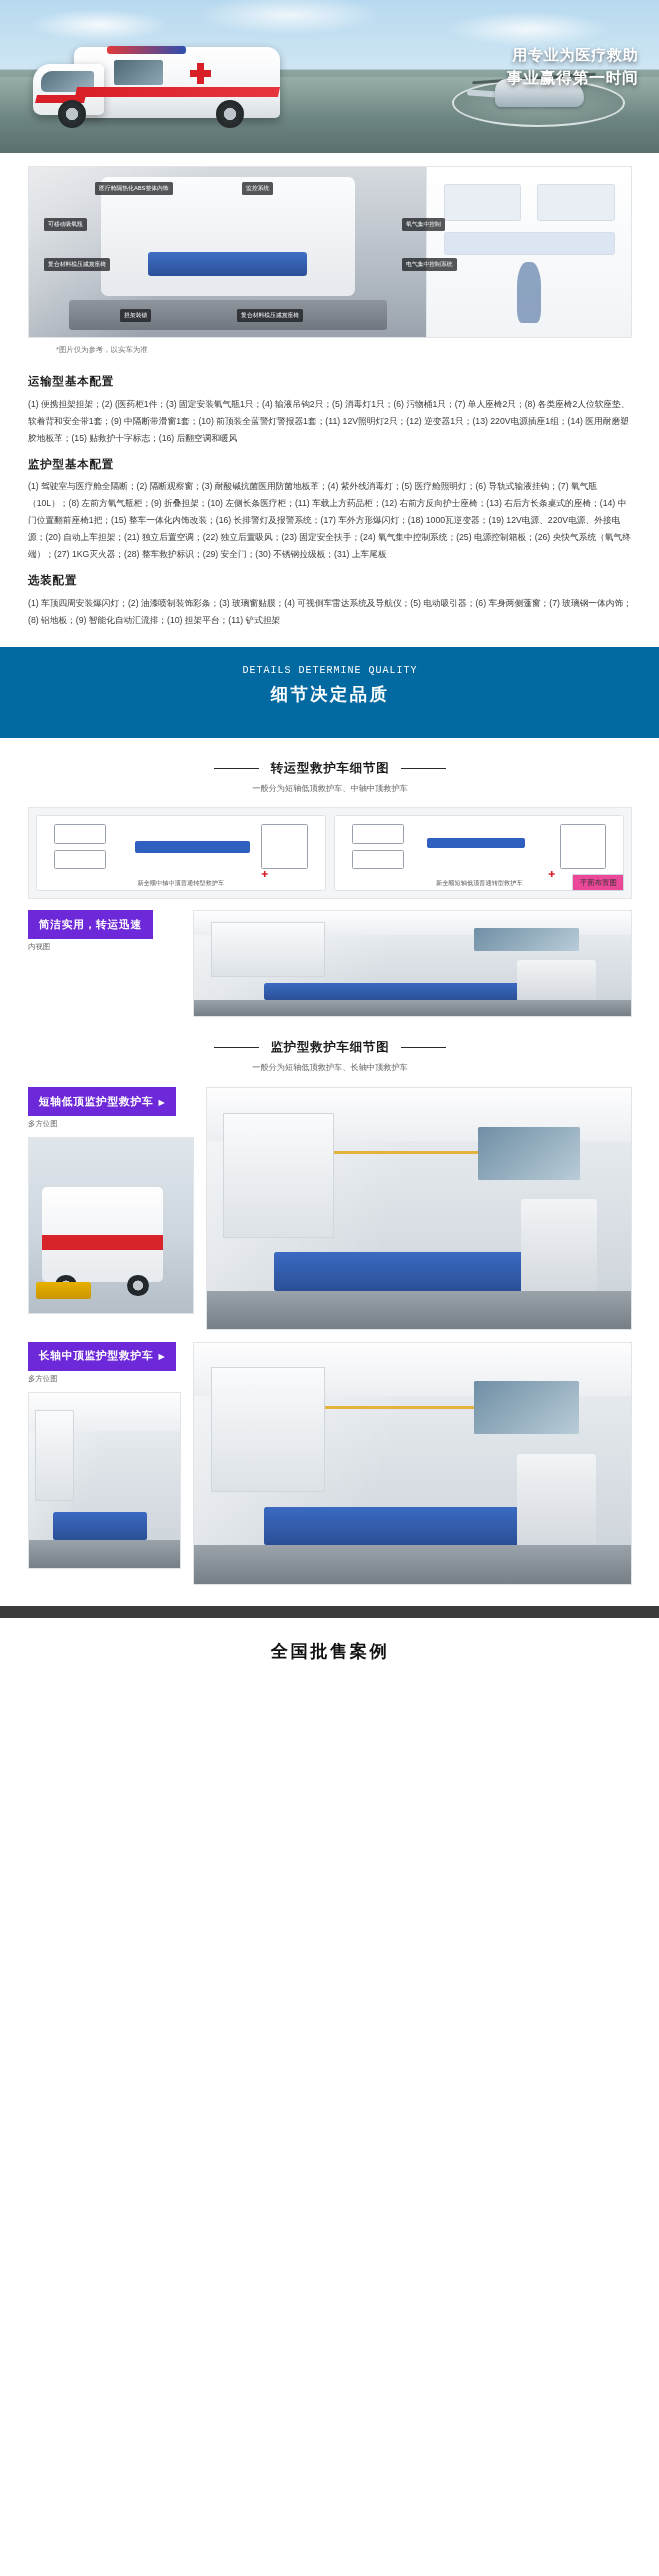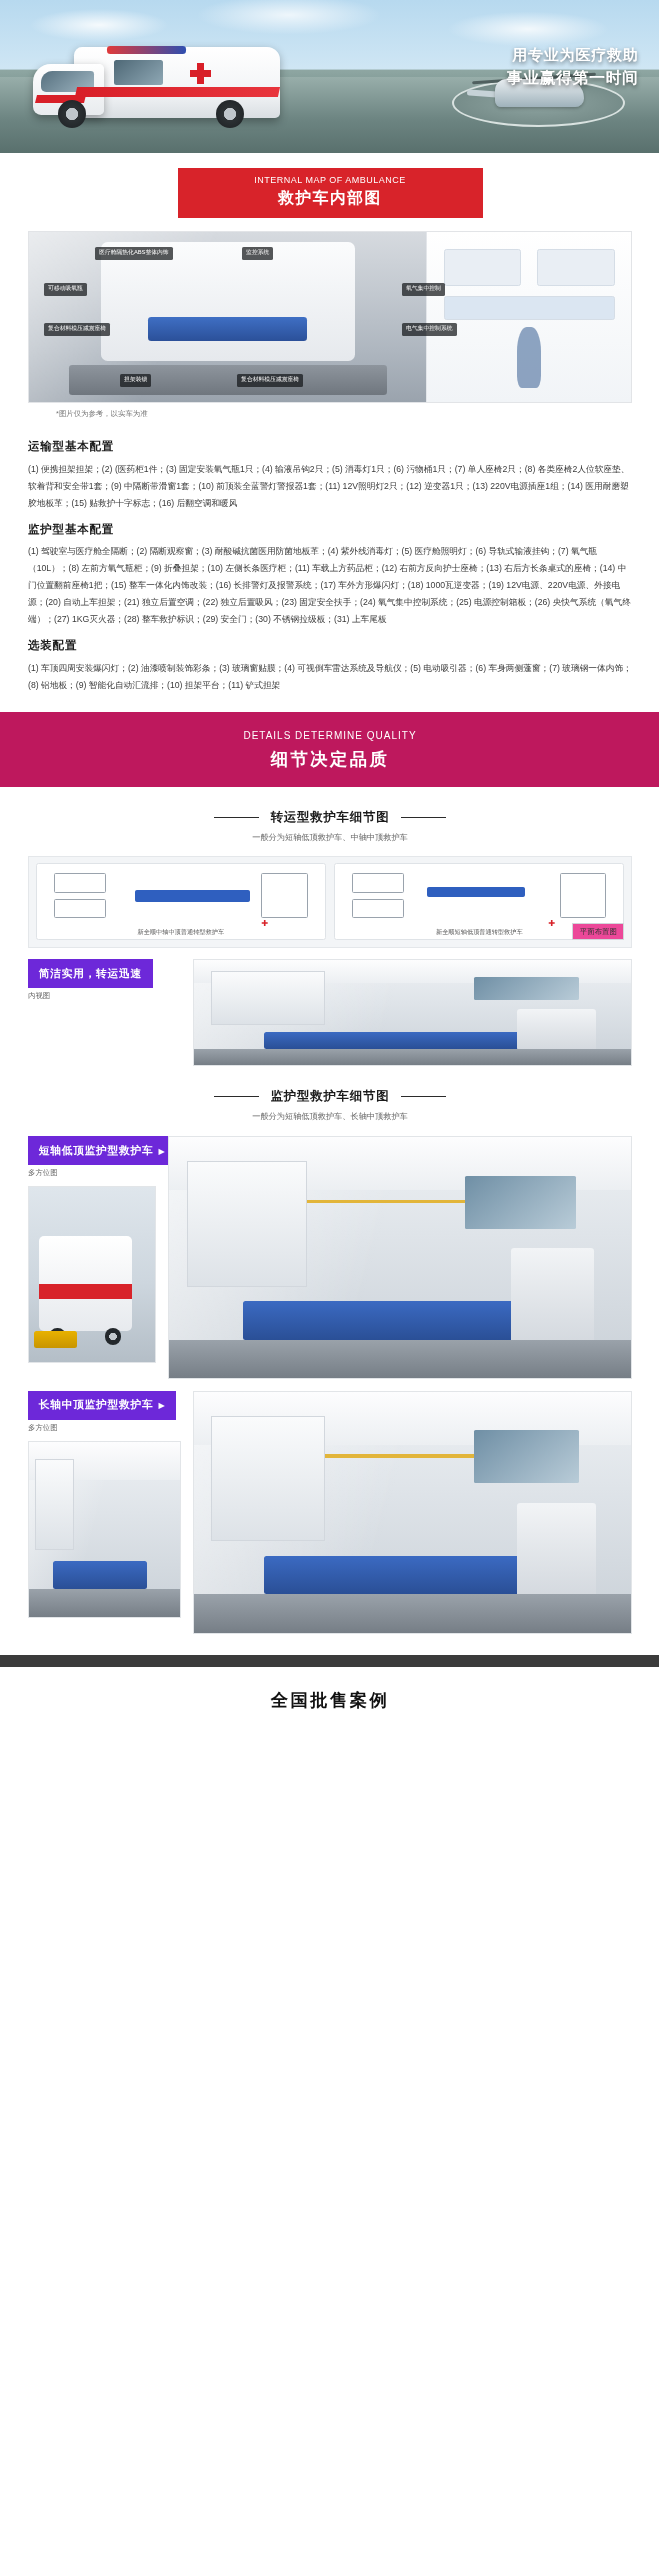--- a/index.html
+++ b/index.html
@@ -189,24 +189,25 @@
   .spec-block { padding: 8.2px 28px 0; }
   .spec-head {
     font-size: 11.5px; font-weight: bold; color: #1b1b1b;
     margin: 10px 0 6.6px; letter-spacing: 0.8px;
   }
   .spec-body { font-size: 8.7px; line-height: 1.95; color: #3a3a3a; }
 
   
   .dark-banner {
     margin-top: 18px;
-    background: #be185d;
+    background: #0369a1;
     color: #fff;
     text-align: center;
-    padding: 18px 0 16px;
+    padding: 18px 0 32px;
+    font-family: Liberation Mono, monospace;
   }
   .dark-banner .en { font-size: 10px; letter-spacing: 1px; margin-bottom: 6.6px; }
   .dark-banner .cn { font-size: 17.3px; font-weight: bold; letter-spacing: 2.5px; }
 
   
   .rule-head { text-align: center; margin: 21.4px 0 3.3px; }
   .rule-head .main {
     display: inline-block; font-size: 12.4px; font-weight: bold; color: #1b1b1b;
     letter-spacing: 0.8px; position: relative; padding: 0 11.5px;
   }
@@ -352,24 +353,20 @@
       <div class="wheel w1"></div>
       <div class="wheel w2"></div>
     </div>
 
     <div class="hero-text">
       <div class="l1">用专业为医疗救助</div>
       <div class="l2">事业赢得第一时间</div>
     </div>
   </div>
 
-  <div class="section-title-red">
-    <div class="en">INTERNAL MAP OF AMBULANCE</div>
-    <div class="cn">救护车内部图</div>
-  </div>
 
   <div class="diagram-wrap">
     <div class="diagram">
       <div class="diag-photo">
         <div class="cab-white"></div>
         <div class="stretcher"></div>
         <div class="floor"></div>
       </div>
       <div class="diag-right">
         <div class="panel-block pb1"></div>
@@ -449,21 +446,21 @@
       <div class="p-floor"></div>
     </div>
   </div>
 
   <div class="rule-head">
     <div class="main">监护型救护车细节图</div>
     <div class="sub">一般分为短轴低顶救护车、长轴中顶救护车</div>
   </div>
 
   <div class="photo-row" style="align-items:flex-start;">
-    <div style="width:128px;">
+    <div style="width:166px;">
       <div class="red-label">
         <span>短轴低顶监护型救护车</span>
         <span class="arrow">▶</span>
       </div>
       <div class="label-sub">多方位图</div>
       <div class="photo ext-amb" style="margin-top:8.2px; min-height:177px;">
         <div class="e-body"></div>
         <div class="e-stripe"></div>
         <div class="e-wheel e-w1"></div>
         <div class="e-wheel e-w2"></div>

